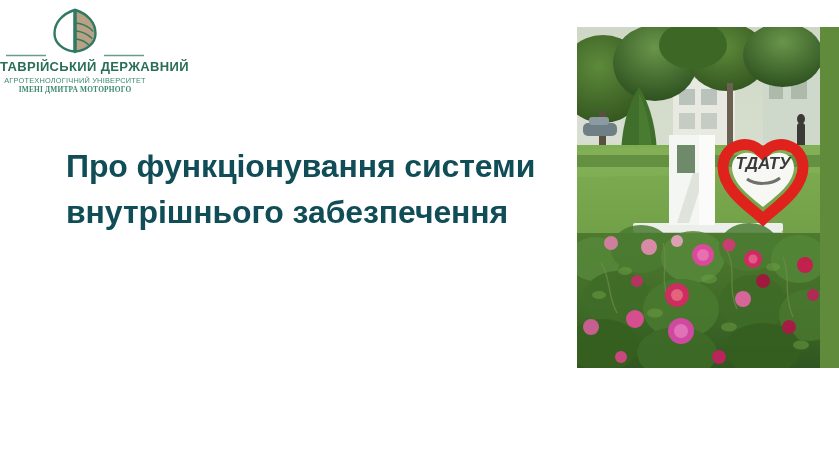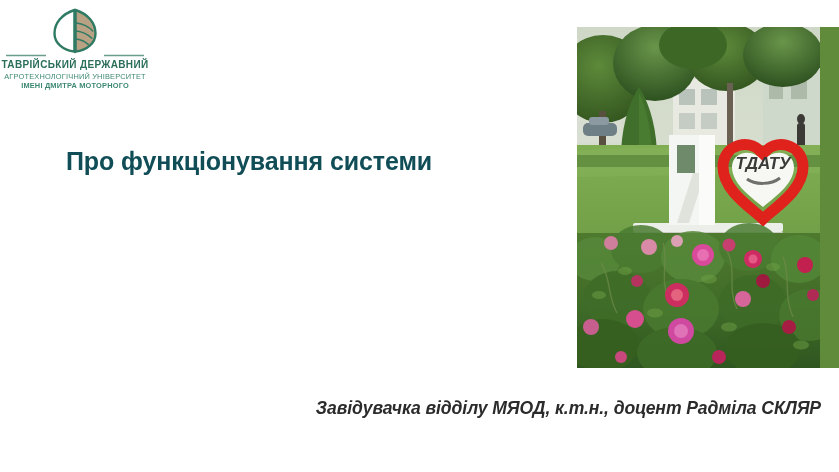--- a/index.html
+++ b/index.html
@@ -47,53 +47,54 @@
     height: 3px;
   }
 
   .logo-text {
     margin-top: 5px;
     color: #2f7a63;
     line-height: 1.28;
   }
 
   .logo-line1 {
-    font-size: 10px;
+    font-size: 13px;
     font-weight: bold;
     letter-spacing: 0.35px;
     color: #2a6e5a;
     white-space: nowrap;
   }
 
   .logo-line2 {
     font-size: 7.4px;
     font-weight: normal;
     letter-spacing: 0.2px;
     color: #3d8872;
     white-space: nowrap;
   }
 
   .logo-line3 {
     font-size: 7.4px;
     font-weight: bold;
     letter-spacing: 0.2px;
     color: #3d8872;
     white-space: nowrap;
+    font-family: Liberation Serif, serif;
   }
 
   
   .title-block {
     position: absolute;
     left: 66px;
     top: 144px;
     width: 500px;
   }
 
   .title-line {
-    font-size: 25px;
+    font-size: 32px;
     font-weight: bold;
     color: #104d57;
     line-height: 1.43;
     letter-spacing: -0.1px;
     white-space: nowrap;
   }
 
   
   .photo {
     position: absolute;
@@ -151,20 +152,21 @@
 
     <div class="logo-text">
       <div class="logo-line1">ТАВРІЙСЬКИЙ ДЕРЖАВНИЙ</div>
       <div class="logo-line2">АГРОТЕХНОЛОГІЧНИЙ УНІВЕРСИТЕТ</div>
       <div class="logo-line3">ІМЕНІ ДМИТРА МОТОРНОГО</div>
     </div>
   </div>
 
   <div class="title-block">
     <div class="title-line">Про функціонування системи</div>
+    <div class="title-line">внутрішнього забезпечення</div>
   </div>
 
   <div class="photo">
     <svg width="243" height="341" viewBox="0 0 243 341">
       <defs>
         <linearGradient id="skyGrad" x1="0" y1="0" x2="0" y2="1">
           <stop offset="0%" stop-color="#cfd8c6"></stop>
           <stop offset="100%" stop-color="#e3e7dc"></stop>
         </linearGradient>
         <linearGradient id="grassGrad" x1="0" y1="0" x2="0" y2="1">
@@ -290,15 +292,14 @@
         <ellipse cx="132" cy="252" rx="8" ry="4.5"></ellipse>
         <ellipse cx="196" cy="240" rx="7" ry="4"></ellipse>
         <ellipse cx="78" cy="286" rx="8" ry="4.5"></ellipse>
         <ellipse cx="152" cy="300" rx="8" ry="4.5"></ellipse>
         <ellipse cx="22" cy="268" rx="7" ry="4"></ellipse>
         <ellipse cx="224" cy="318" rx="8" ry="4.5"></ellipse>
       </g>
     </svg>
   </div>
 
-  <div class="footer">Завідувачка відділу МЯОД, к.т.н., доцент Радміла СКЛЯР</div>
 
 </div>
 
 </body></html>

